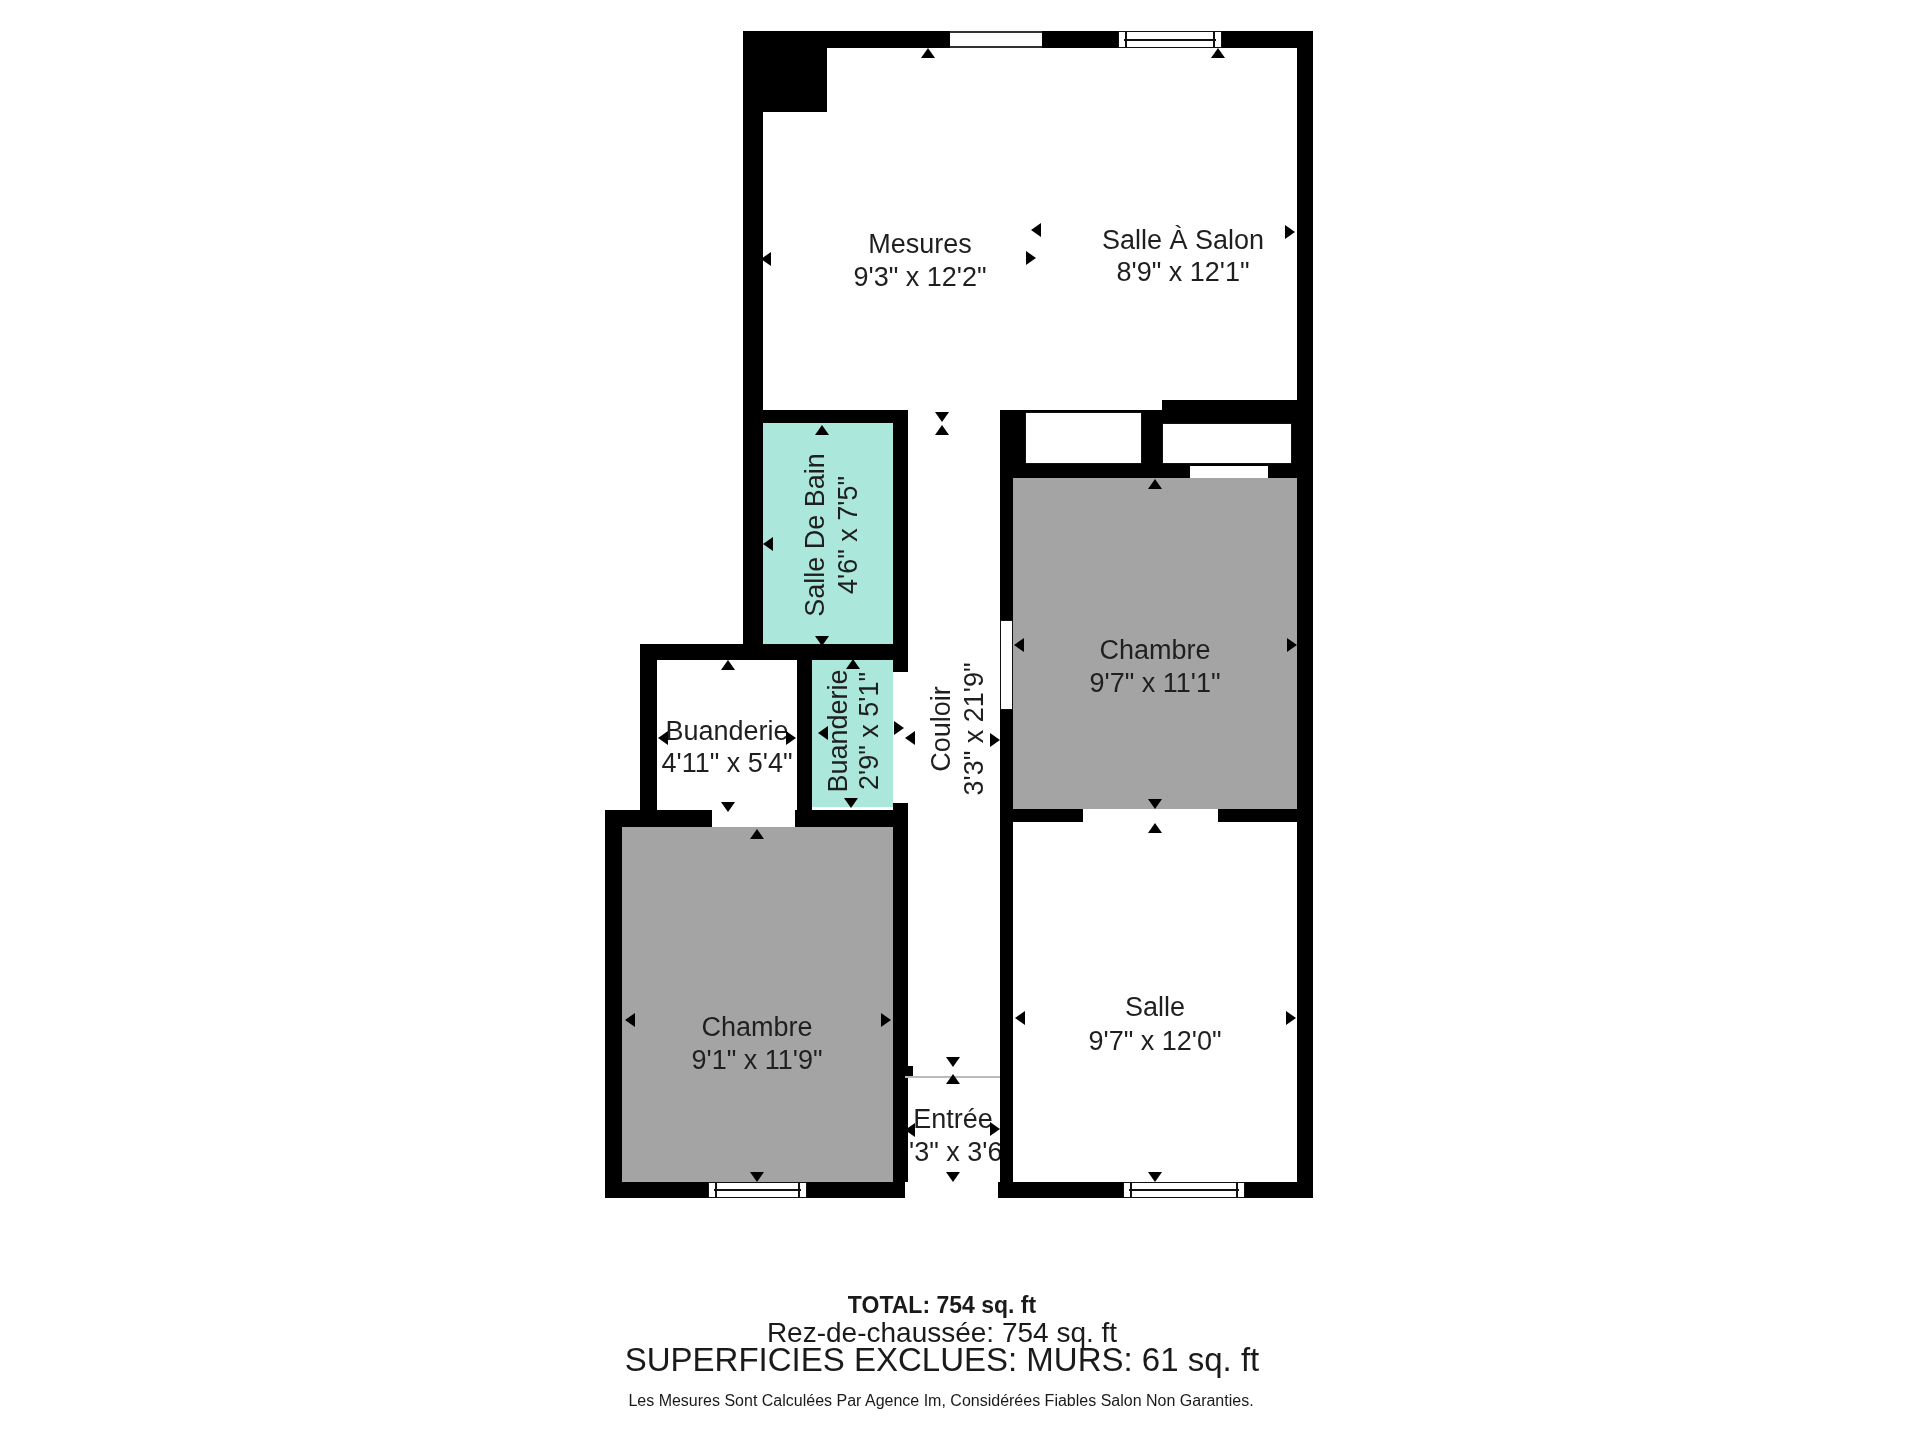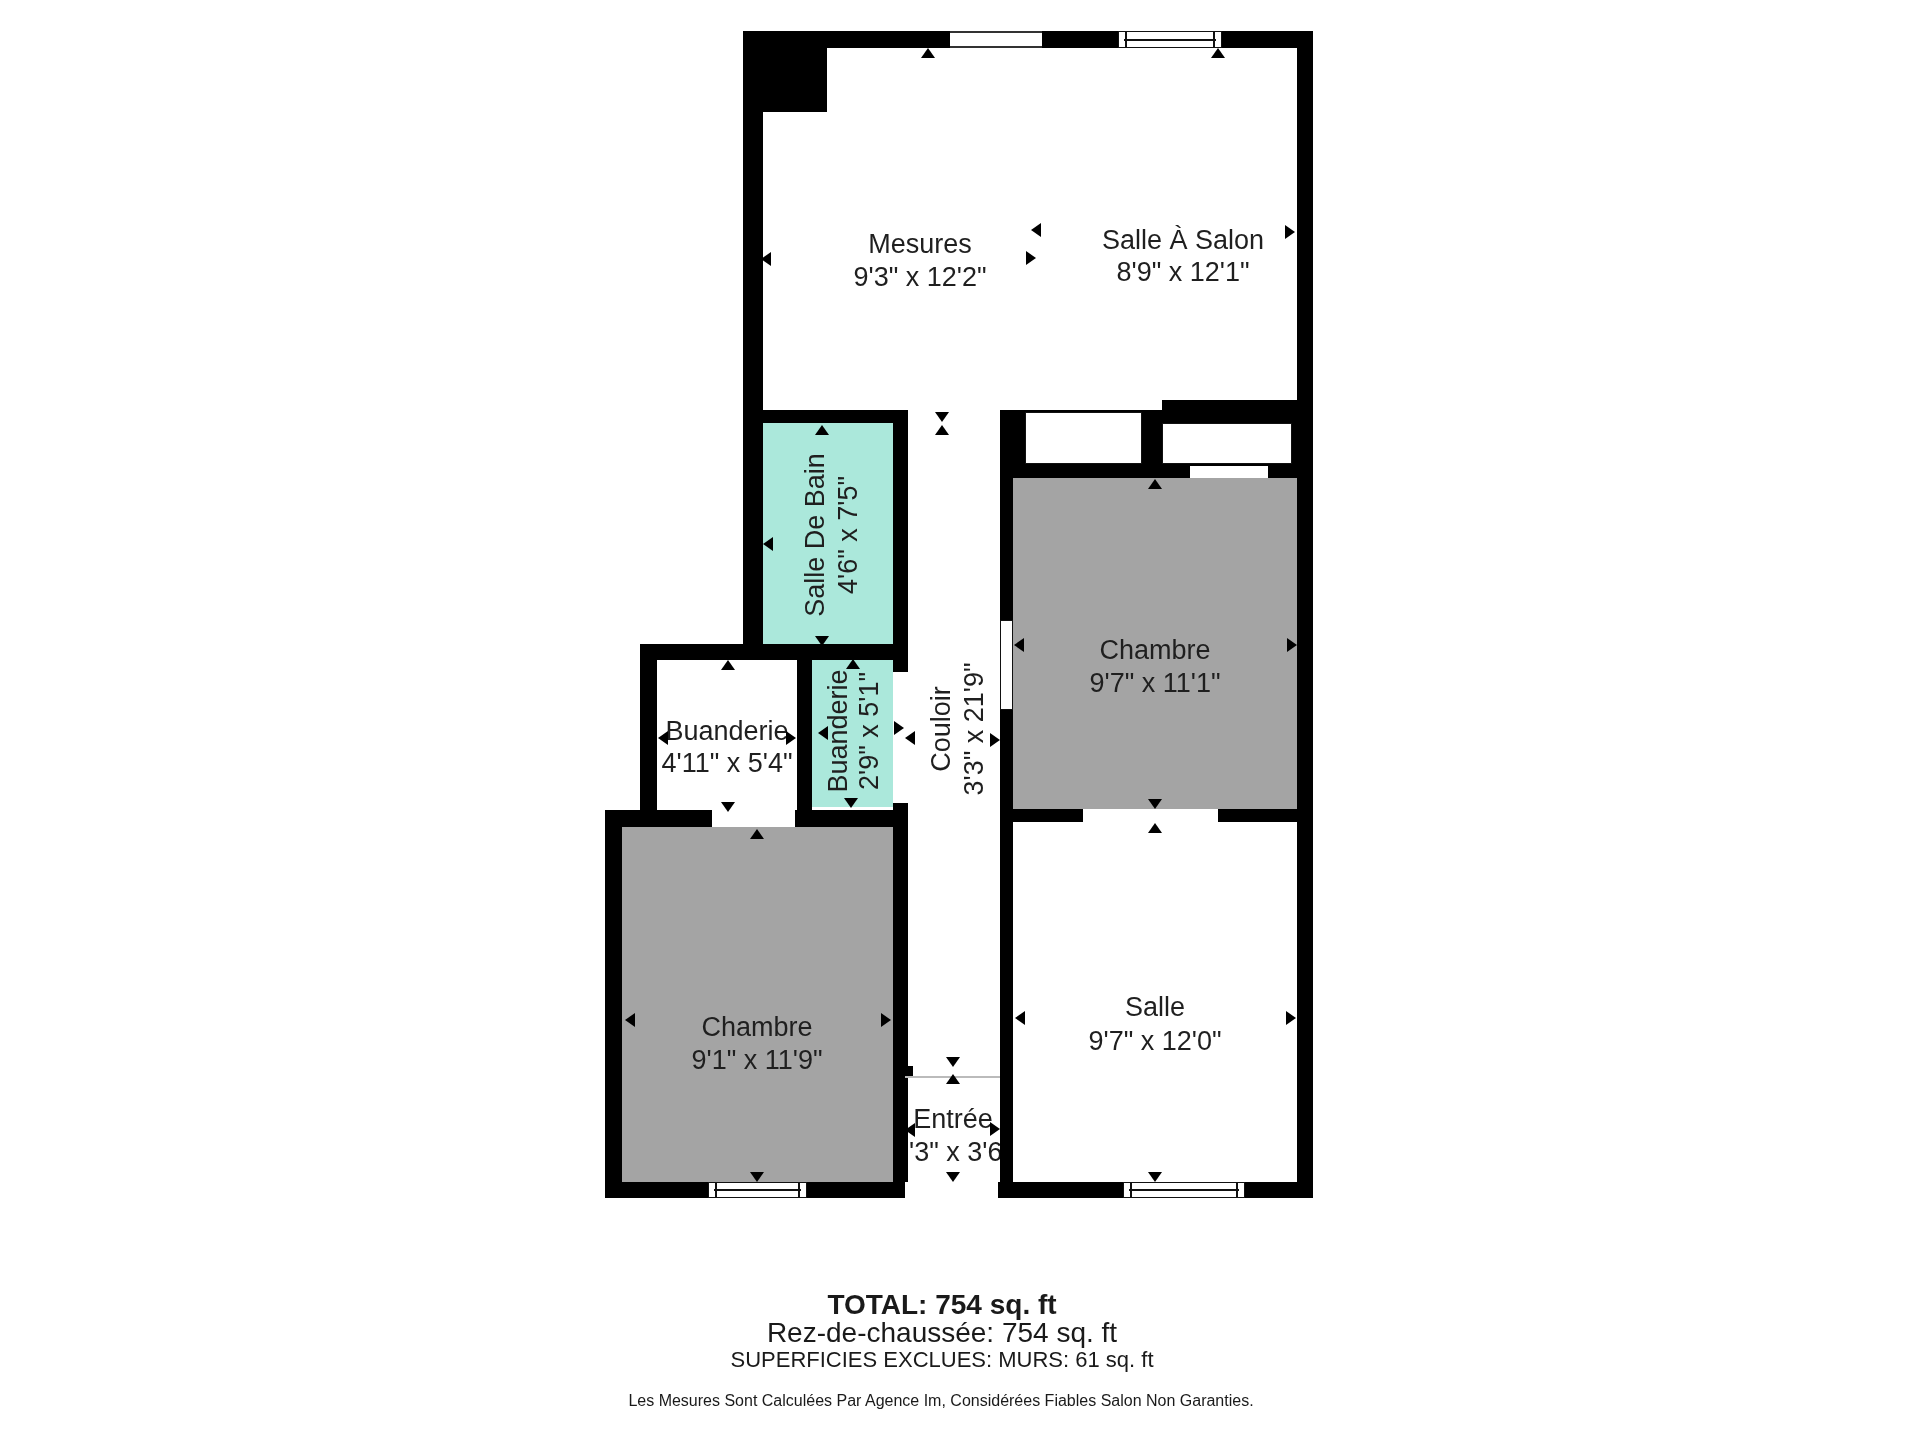--- a/index.html
+++ b/index.html
@@ -106,23 +106,23 @@
   <div style="position:absolute;left:1190px;top:466px;width:78px;height:12px;background:#fff"></div>
 
   <div class="door" style="left:1000px;top:620px;width:13px;height:90px"></div>
   <div class="threshold" style="left:905px;top:1076px;width:95px;height:2px"></div>
 
   <div class="win-plain" style="left:950px;top:31px;width:92px;height:17px"></div>
   <div class="winh" style="left:1118px;top:31px;width:104px;height:17px"></div>
   <div class="winh" style="left:708px;top:1182px;width:99px;height:16px"></div>
   <div class="winh" style="left:1123px;top:1182px;width:122px;height:16px"></div>
 
-  <div class="ft b" style="left:942px;top:1305px;font-size:28px">TOTAL: 754 sq. ft</div>
+  <div class="ft b" style="left:942px;top:1305px;font-size:23px">TOTAL: 754 sq. ft</div>
   <div class="ft" style="left:942px;top:1333px;font-size:28px">Rez-de-chaussée: 754 sq. ft</div>
-  <div class="ft" style="left:942px;top:1360px;font-size:22px">SUPERFICIES EXCLUES: MURS: 61 sq. ft</div>
+  <div class="ft" style="left:942px;top:1360px;font-size:33px">SUPERFICIES EXCLUES: MURS: 61 sq. ft</div>
   <div class="ft" style="left:941px;top:1401px;font-size:16px">Les Mesures Sont Calculées Par Agence Im, Considérées Fiables Salon Non Garanties.</div>
 
 
 <div class="ar u" style="left: 928px; top: 53px;"></div>
     <div class="ar u" style="left: 1218px; top: 53px;"></div>
     <div class="ar l" style="left: 766px; top: 259px;"></div>
     <div class="ar r" style="left: 1031px; top: 258px;"></div>
     <div class="ar l" style="left: 1036px; top: 230px;"></div>
     <div class="ar r" style="left: 1290px; top: 232px;"></div>
     <div class="ar d" style="left: 1218px; top: 407px;"></div>

